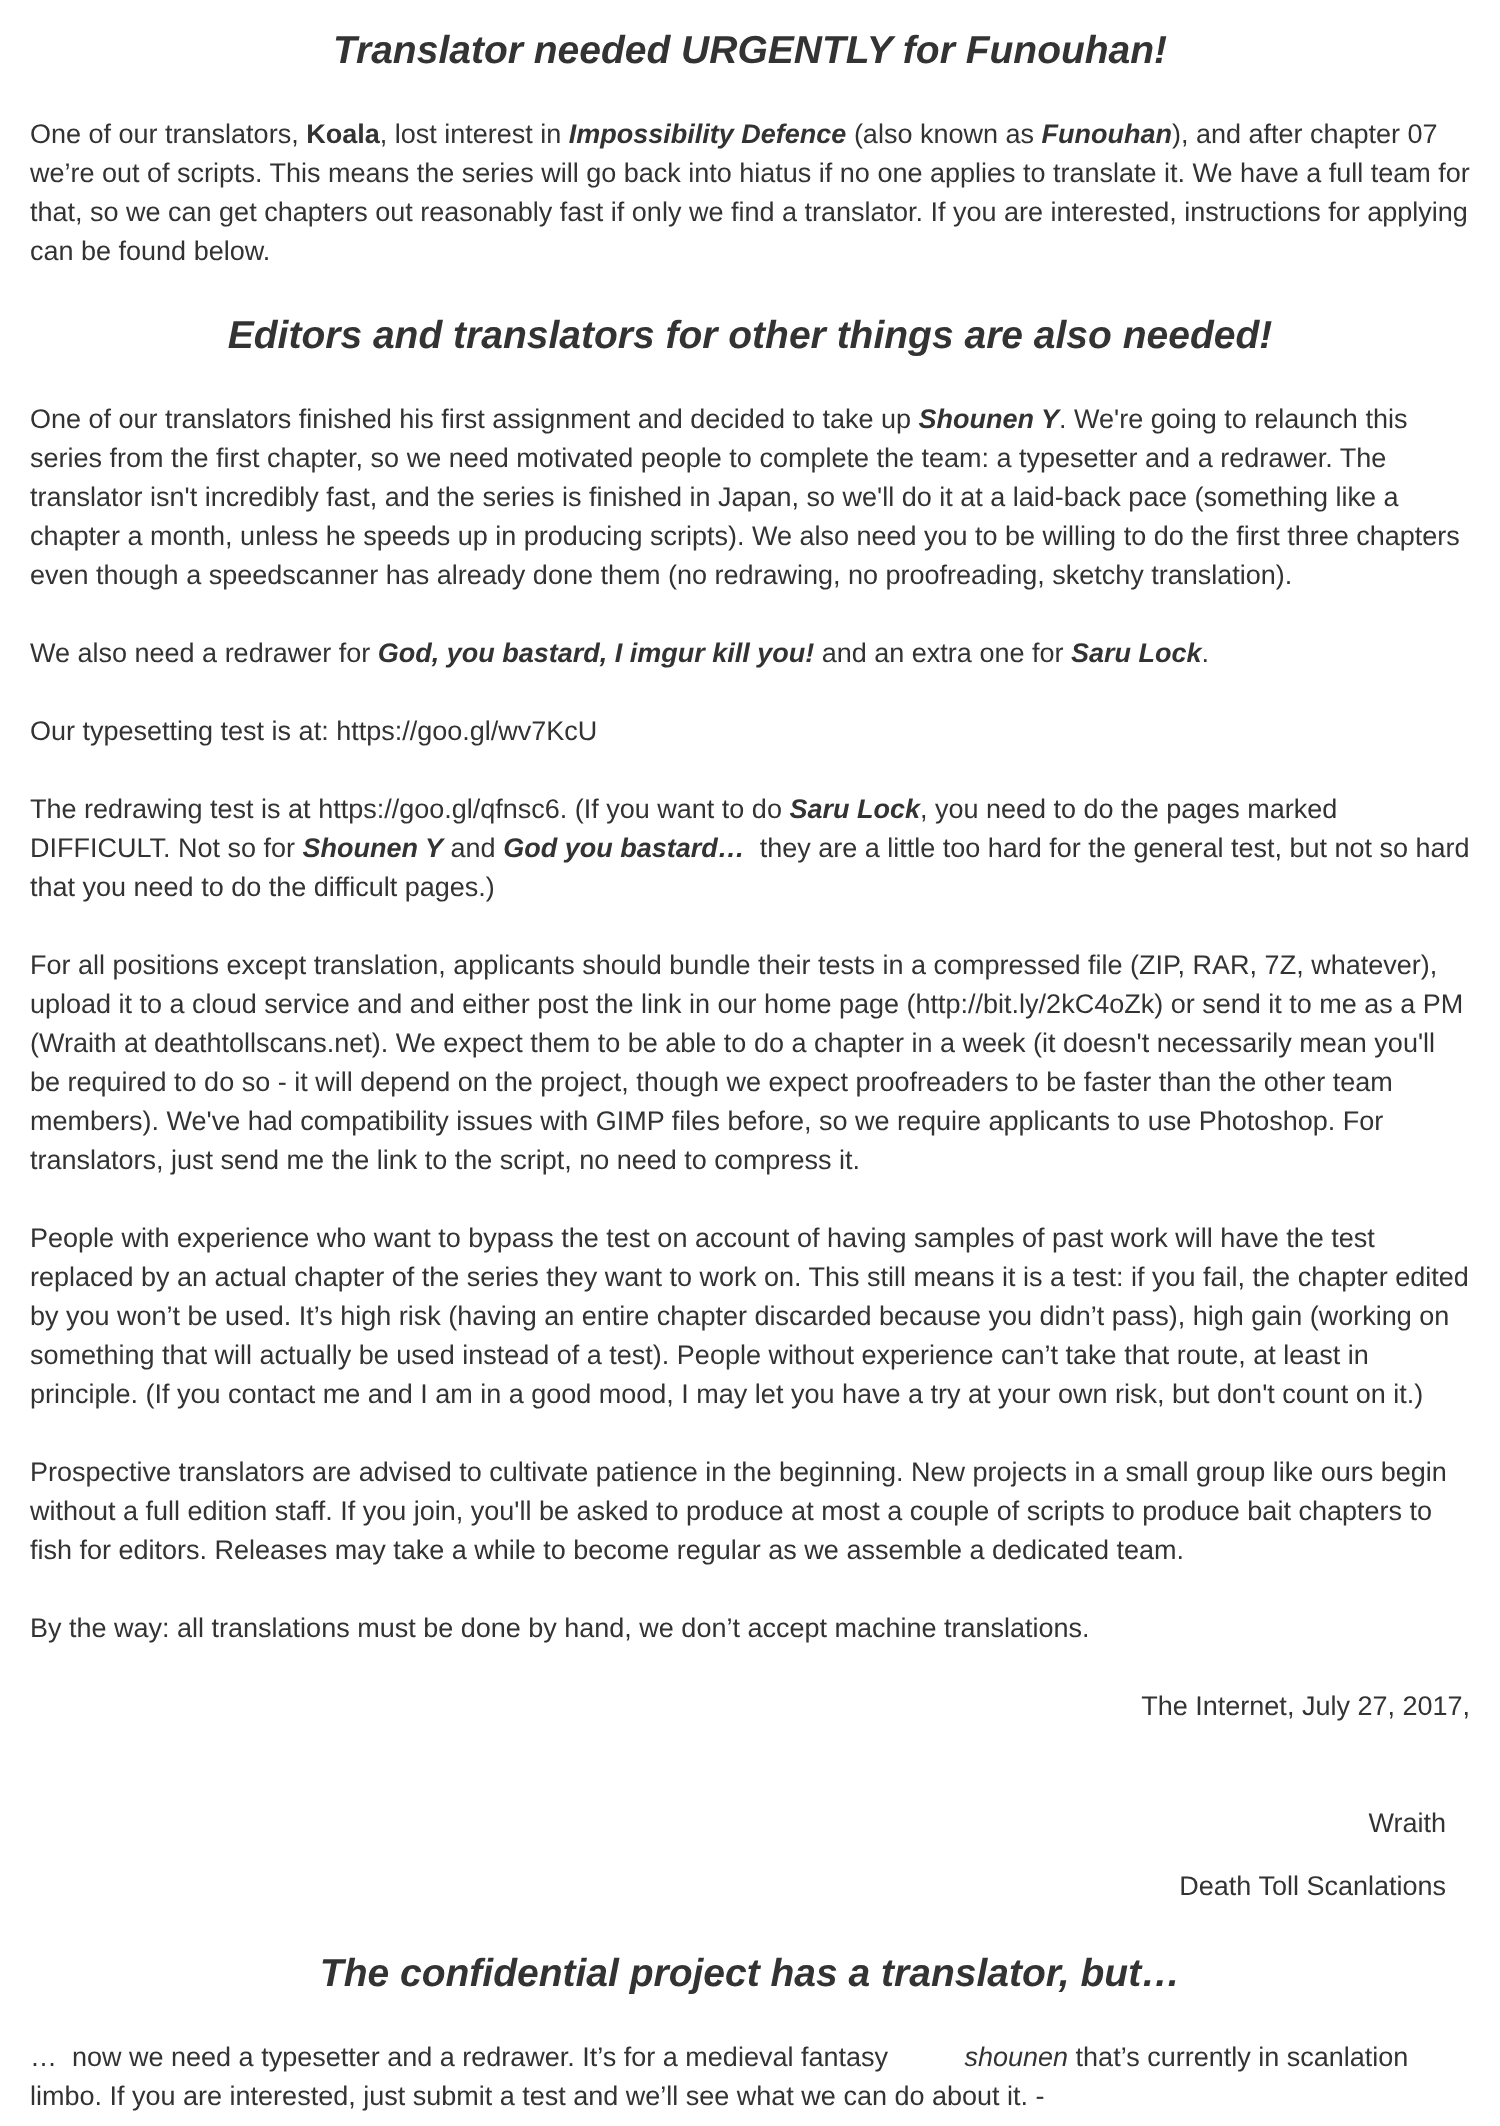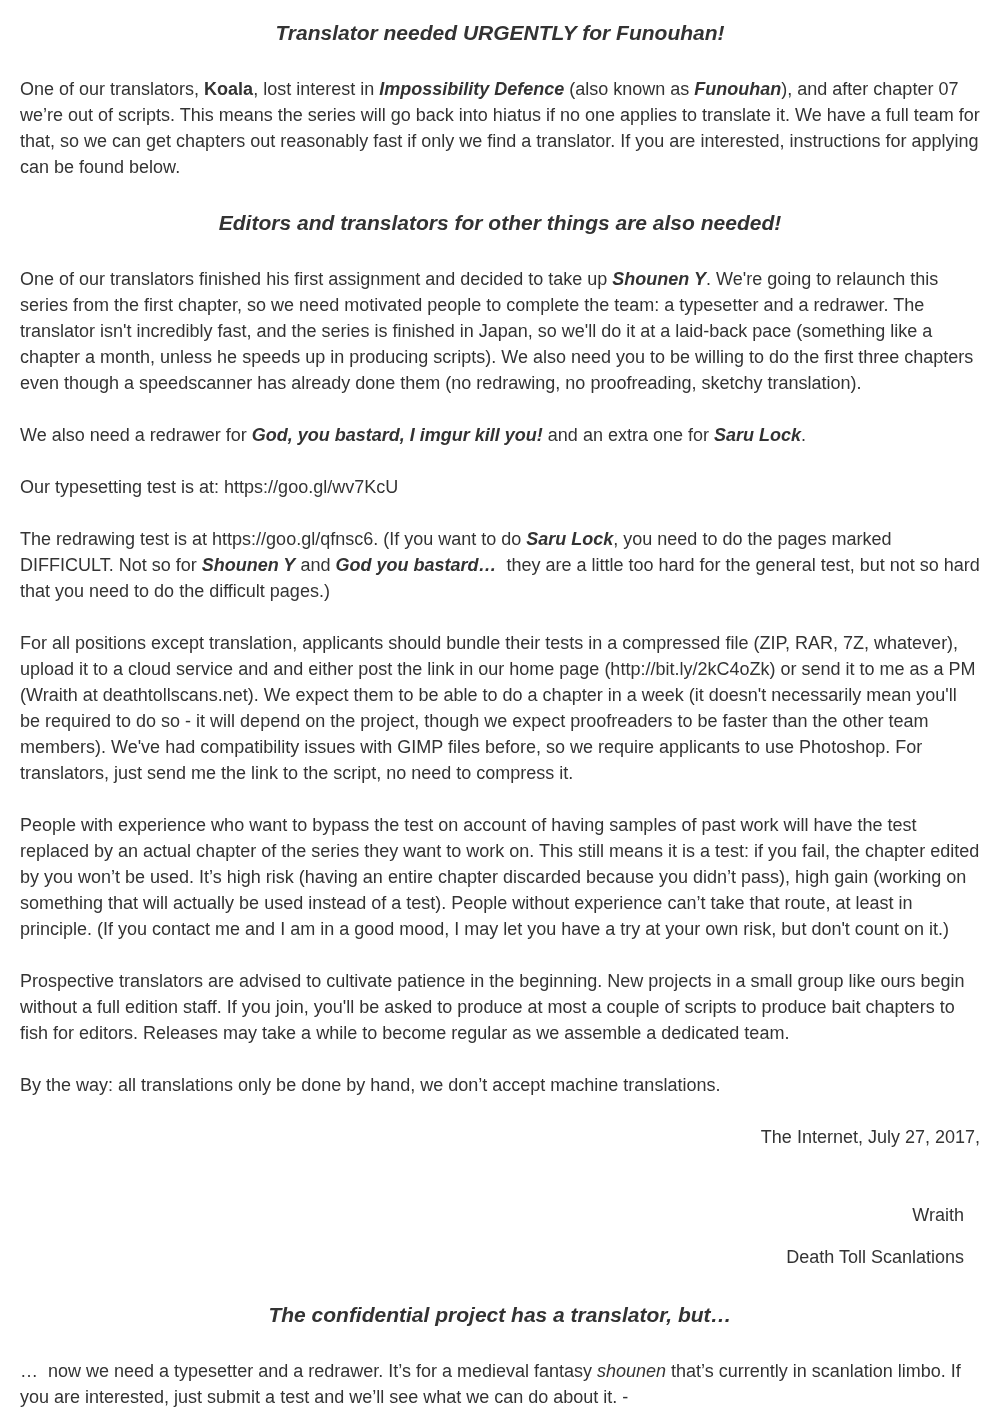--- a/index.html
+++ b/index.html
@@ -13,37 +13,37 @@
     box-sizing: border-box;
     padding: 10px 20px 0 20px;
     overflow: hidden;
     background: #ffffff;
     color: #333333;
     font-family: "Liberation Sans", "DejaVu Sans", sans-serif;
     font-size: 18px;
     line-height: 26px;
   }
   h1.heading {
-    font-size: 21px;
+    font-size: 26px;
     line-height: 30px;
     font-weight: bold;
     font-style: italic;
     text-align: center;
     margin: 28px 0 28px 0;
     color: #333333;
   }
   h1.heading.first {
     margin-top: 8px;
   }
   p.para {
     margin: 26px 0;
     text-align: left;
   }
   .b  { font-weight: bold; }
-  .i  { font-style: italic; }
+  .i  { font-style: italic; margin-left: 46px; }
   .bi { font-weight: bold; font-style: italic; }
   .signoff {
     text-align: right;
   }
   .signoff p {
     margin: 16px;
   }
   .signoff p.date-line {
     margin: 26px 0 52px 0;
   }
@@ -74,21 +74,21 @@
 
   <p class="para"><span>The redrawing test is at https://goo.gl/qfnsc6. (If you want to do </span><span class="bi">Saru Lock</span><span>, you need to do the pages marked DIFFICULT. Not so for </span><span class="bi">Shounen Y</span><span> and </span><span class="bi">God you bastard…</span><span>&nbsp; they are a little too hard for the general test, but not so hard that you need to do the difficult pages.)</span></p>
 
 
   <p class="para"><span>For all positions except translation, applicants should bundle their tests in a compressed file (ZIP, RAR, 7Z, whatever), upload it to a cloud service and and either post the link in our home page (http://bit.ly/2kC4oZk) or send it to me as a PM (Wraith at deathtollscans.net). We expect them to be able to do a chapter in a week (it doesn't necessarily mean you'll be required to do so - it will depend on the project, though we expect proofreaders to be faster than the other team members). We've had compatibility issues with GIMP files before, so we require applicants to use Photoshop. For translators, just send me the link to the script, no need to compress it.</span></p>
 
   <p class="para"><span>People with experience who want to bypass the test on account of having samples of past work will have the test replaced by an actual chapter of the series they want to work on. This still means it is a test: if you fail, the chapter edited by you won’t be used. It’s high risk (having an entire chapter discarded because you didn’t pass), high gain (working on something that will actually be used instead of a test). People without experience can’t take that route, at least in principle. (If you contact me and I am in a good mood, I may let you have a try at your own risk, but don't count on it.)</span></p>
 
   <p class="para"><span>Prospective translators are advised to cultivate patience in the beginning. New projects in a small group like ours begin without a full edition staff. If you join, you'll be asked to produce at most a couple of scripts to produce bait chapters to fish for editors. Releases may take a while to become regular as we assemble a dedicated team.</span></p>
 
-  <p class="para"><span>By the way: all translations only be done by hand, we don’t accept machine translations.</span></p>
+  <p class="para"><span>By the way: all translations must be done by hand, we don’t accept machine translations.</span></p>
 
   <div class="signoff">
     <p class="date-line">The Internet, July 27, 2017,</p>
     <p class="name-line">Wraith</p>
     <p class="group-line">Death Toll Scanlations</p>
   </div>
 
   <h1 class="heading confidential">The confidential project has a translator, but…</h1>
 
   <p class="para"><span>…&nbsp; now we need a typesetter and a redrawer. It’s for a medieval fantasy </span><span class="i">shounen</span><span> that’s currently in scanlation limbo. If you are interested, just submit a test and we’ll see what we can do about it. - </span></p>

